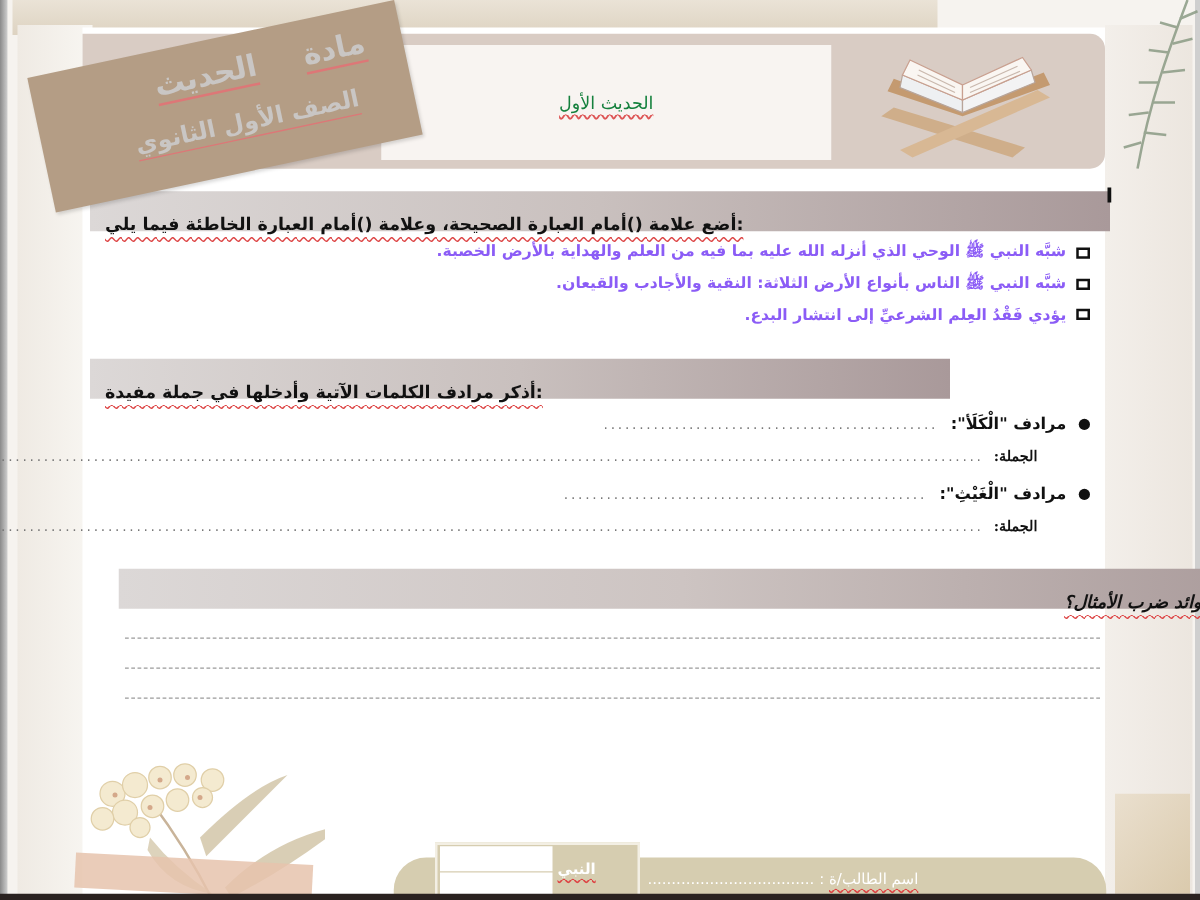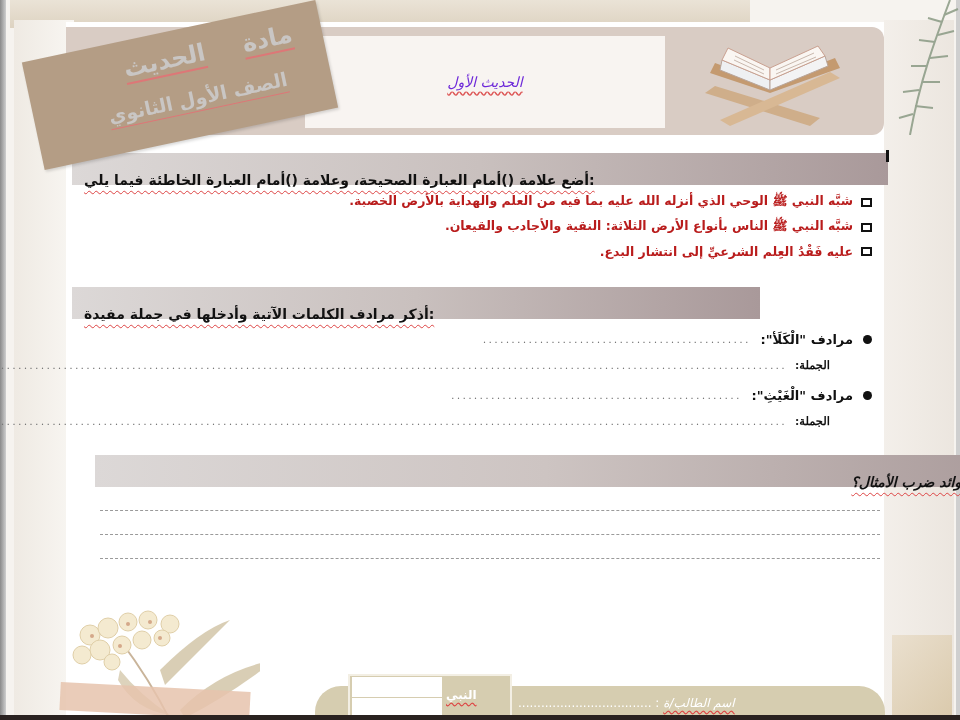--- a/index.html
+++ b/index.html
@@ -49,24 +49,23 @@
   .header-band {
     position:absolute; left:66px; top:27px; width:818px; height:108px;
     background:#d9ccc4; border-radius:0 12px 12px 0;
   }
   .header-title-box {
     position:absolute; left:305px; top:36px; width:360px; height:92px;
     background:#f8f4f1;
     display:flex; align-items:center; justify-content:center;
   }
   .header-title {
-    font-family:"DejaVu Serif", serif; font-size:14px; color:#6d28d9;
+    font-family:"DejaVu Serif", serif; font-size:14px; color:#15803d;
     text-decoration: underline wavy #d55; text-underline-offset:4px;
     direction: rtl;
-    font-style: italic;
   }
   .book-icon { position:absolute; left:690px; top:38px; width:165px; height:95px; }
 
   
   .subject-card {
     position:absolute; left:30px; top:30px; width:300px; height:110px;
     background:#b49d85;
     transform: rotate(-12deg);
     transform-origin: 50% 50%;
     box-shadow: 1px 2px 3px rgba(0,0,0,.15);
@@ -102,21 +101,21 @@
   .bar1 { left:72px; top:153px; width:816px; justify-content:flex-start; }
   .bar2 { left:72px; top:287px; width:688px; }
   .bar3 { left:95px; top:455px; width:902px;font-style:italic; }
   .bar1 .txt, .bar2 .txt { margin-right:auto; margin-left:0; }
 
   .bracket-mark { position:absolute; left:886px; top:150px; width:3px; height:12px; background:#111; }
 
   
   .stmt {
     position:absolute; right:88px; direction:rtl;
-    font-family:"DejaVu Sans", sans-serif; font-weight:bold; font-size:12.5px; color:#b91c1c;
+    font-family:"DejaVu Sans", sans-serif; font-weight:bold; font-size:12.5px; color:#8b5cf6;
     display:flex; align-items:center; gap:8px; white-space:nowrap;
   }
   .stmt .box {
     width:11px; height:9px; border:2px solid #111; background:#fff; flex:none;
   }
   .s1 { top:193px; }
   .s2 { top:218px; }
   .s3 { top:244px; }
 
   
@@ -161,21 +160,21 @@
   .grade-cells div { flex:1; background:#fff; }
   .grade-label {
     position:absolute; left:446px; top:688px; direction:rtl;
     font-family:"DejaVu Sans", sans-serif; font-size:12px; color:#fff; font-weight:bold;
     text-decoration: underline wavy #d44; text-underline-offset:3px;
   }
   .student-label {
     position:absolute; left:518px; top:696px; direction:rtl; white-space:nowrap;
     font-family:"DejaVu Sans", sans-serif; font-size:12px; color:#fff;
   }
-  .student-label .nm { text-decoration: underline wavy #d44; text-underline-offset:3px;font-style:italic; }
+  .student-label .nm { text-decoration: underline wavy #d44; text-underline-offset:3px; }
   .student-label .fill { letter-spacing:1px; }
 
   .fern { position:absolute; left:880px; top:0; width:80px; height:135px; }
   .flower { position:absolute; left:30px; top:600px; width:230px; height:120px; }
 </style>
 </head>
 <body>
 
 <div class="frame-left"></div>
 <div class="frame-right"></div>
@@ -232,21 +231,21 @@
 <div class="stmt s1">
   <span class="box"></span>
   <span>شبَّه النبي ﷺ الوحي الذي أنزله الله عليه بما فيه من العلم والهداية بالأرض الخصبة.</span>
 </div>
 <div class="stmt s2">
   <span class="box"></span>
   <span>شبَّه النبي ﷺ الناس بأنواع الأرض الثلاثة: النقية والأجادب والقيعان.</span>
 </div>
 <div class="stmt s3">
   <span class="box"></span>
-  <span>عليه فَقْدُ العِلم الشرعيِّ إلى انتشار البدع.</span>
+  <span>يؤدي فَقْدُ العِلم الشرعيِّ إلى انتشار البدع.</span>
 </div>
 
 <div class="section-bar bar2">
   <span class="txt">:أذكر مرادف الكلمات الآتية وأدخلها في جملة مفيدة</span>
 </div>
 
 <div class="syn syn1">
   <span class="dot"></span>
   <span>مرادف "الْكَلَأ":</span>
   <span class="fill">...............................................</span>

